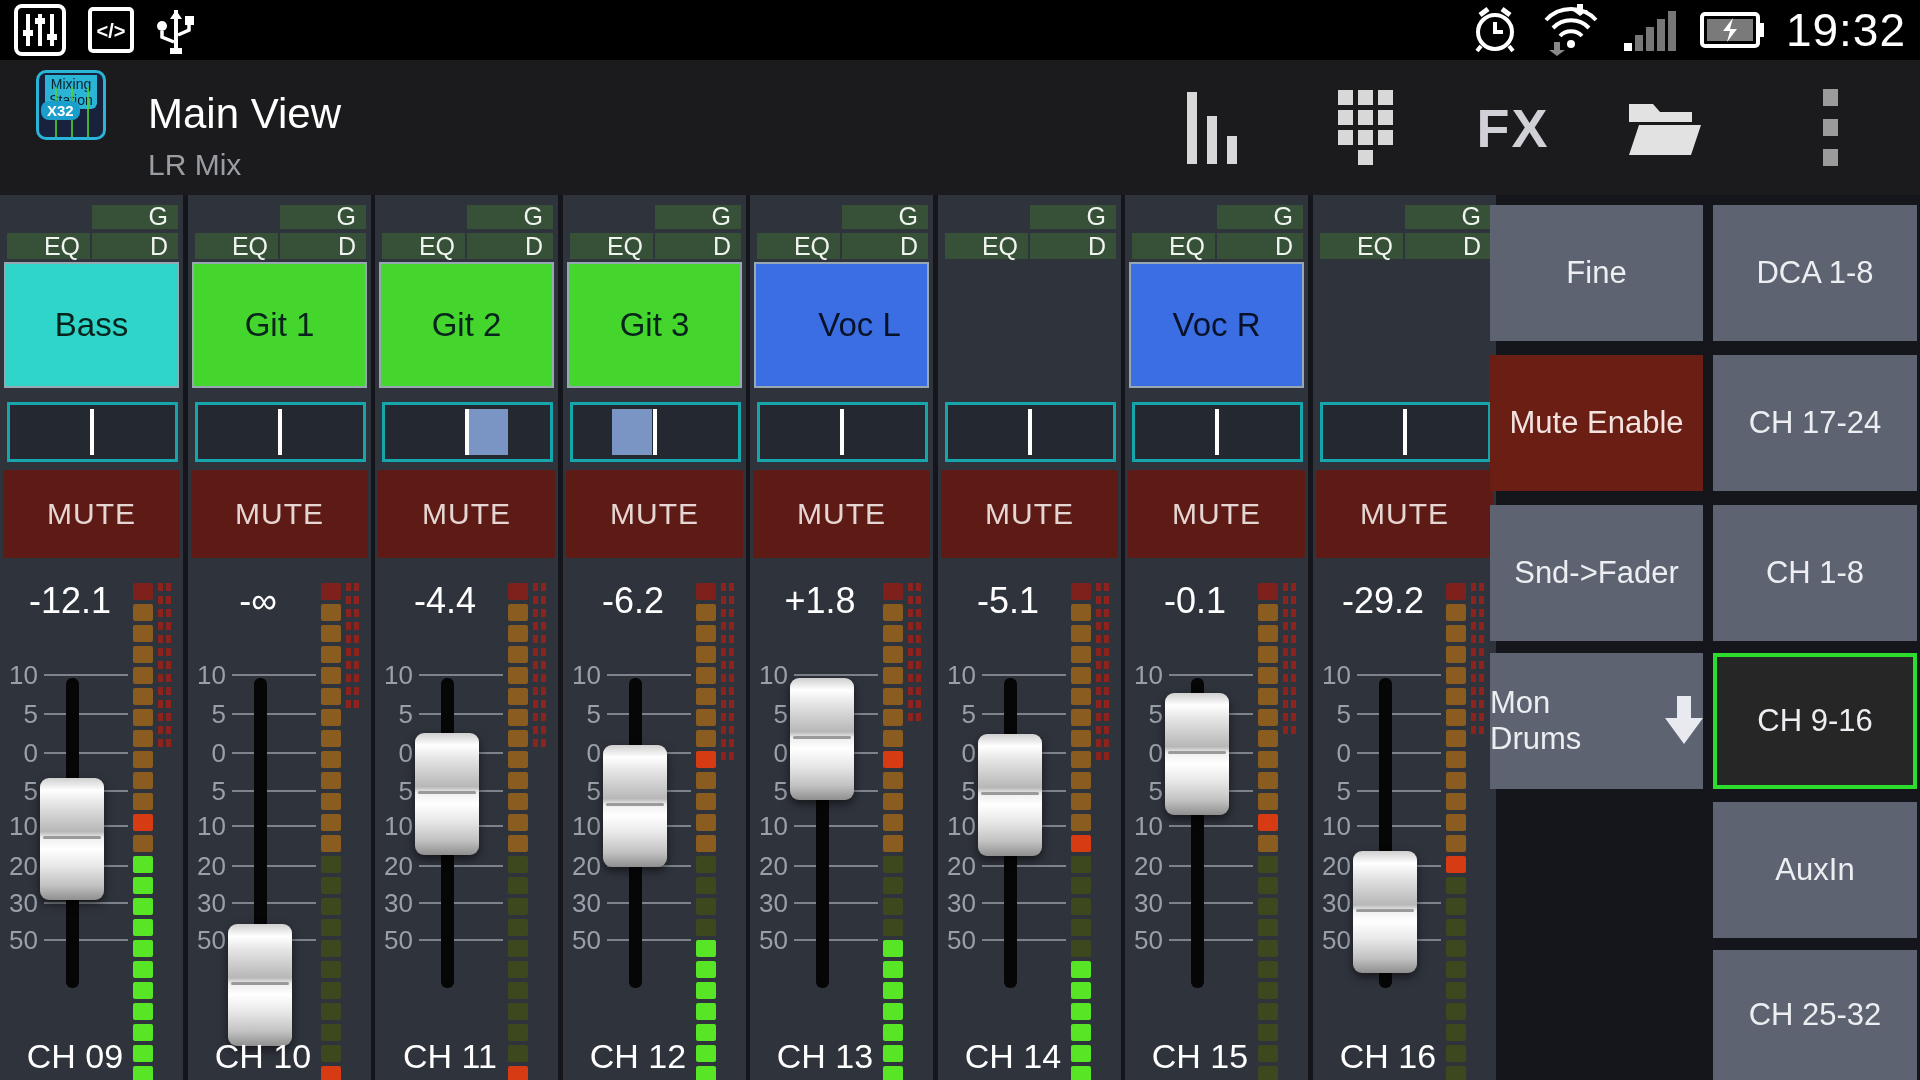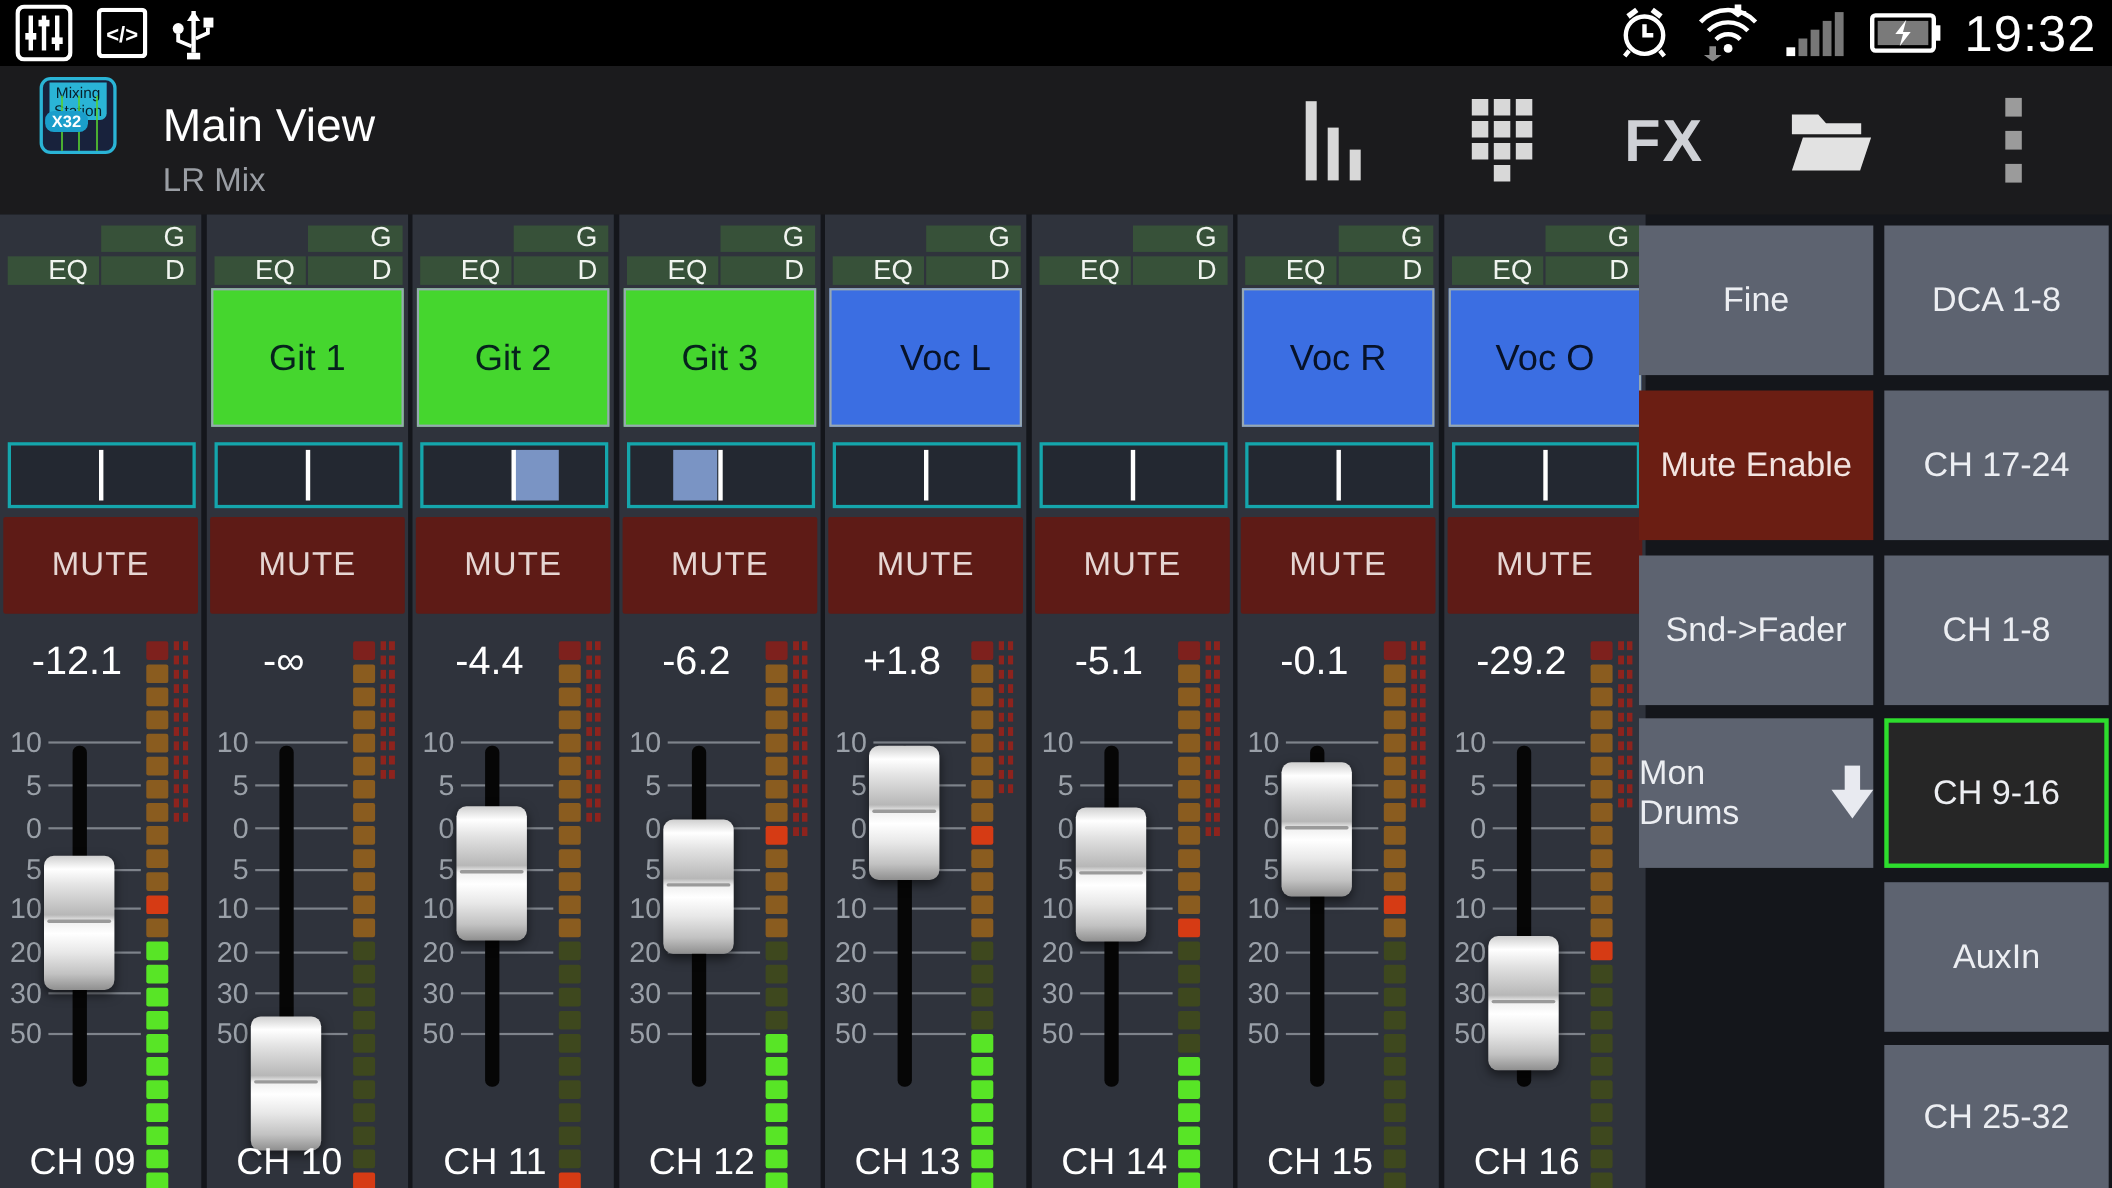--- a/index.html
+++ b/index.html
@@ -193,20 +193,21 @@
           </div>
       </div>
     </div>
   </div>
 
   <div id="strips">
       <div class="strip" style="left:0px;">
         <div class="tagbox" style="left:92px;top:10px;width:86px;height:24px;line-height:22px;">G</div>
         <div class="tagbox" style="left:7px;top:38px;width:83px;height:26px;">EQ</div>
         <div class="tagbox" style="left:92px;top:38px;width:86px;height:26px;">D</div>
+        <div class="namebox" style="background:#2fd5c8;color:#06231c;">Bass</div>
         <div class="panbox">
           <div class="pan-line"></div>
         </div>
         <div class="mutebtn">MUTE</div>
         <div class="dbval">-12.1</div>
         <div class="tick-line" style="top:479px;"></div>
         <div class="tick-label" style="top:480px;">10</div>
         <div class="tick-line" style="top:518px;"></div>
         <div class="tick-label" style="top:519px;">5</div>
         <div class="tick-line" style="top:557px;"></div>
@@ -658,21 +659,20 @@
         <div class="gr-seg" style="top:479px;--gr:#8e231d;"></div>
         <div class="gr-seg" style="top:492px;--gr:#8e231d;"></div>
         <div class="gr-seg" style="top:505px;--gr:#8e231d;"></div>
         <div class="gr-seg" style="top:518px;--gr:#8e231d;"></div>
         <div class="gr-seg" style="top:531px;--gr:#8e231d;"></div>
       </div>
       <div class="strip" style="left:1313px;">
         <div class="tagbox" style="left:92px;top:10px;width:86px;height:24px;line-height:22px;">G</div>
         <div class="tagbox" style="left:7px;top:38px;width:83px;height:26px;">EQ</div>
         <div class="tagbox" style="left:92px;top:38px;width:86px;height:26px;">D</div>
-        <div class="namebox" style="background:#3b6ee2;color:#071228;">Voc O</div>
         <div class="panbox">
           <div class="pan-line"></div>
         </div>
         <div class="mutebtn">MUTE</div>
         <div class="dbval">-29.2</div>
         <div class="tick-line" style="top:479px;"></div>
         <div class="tick-label" style="top:480px;">10</div>
         <div class="tick-line" style="top:518px;"></div>
         <div class="tick-label" style="top:519px;">5</div>
         <div class="tick-line" style="top:557px;"></div>

